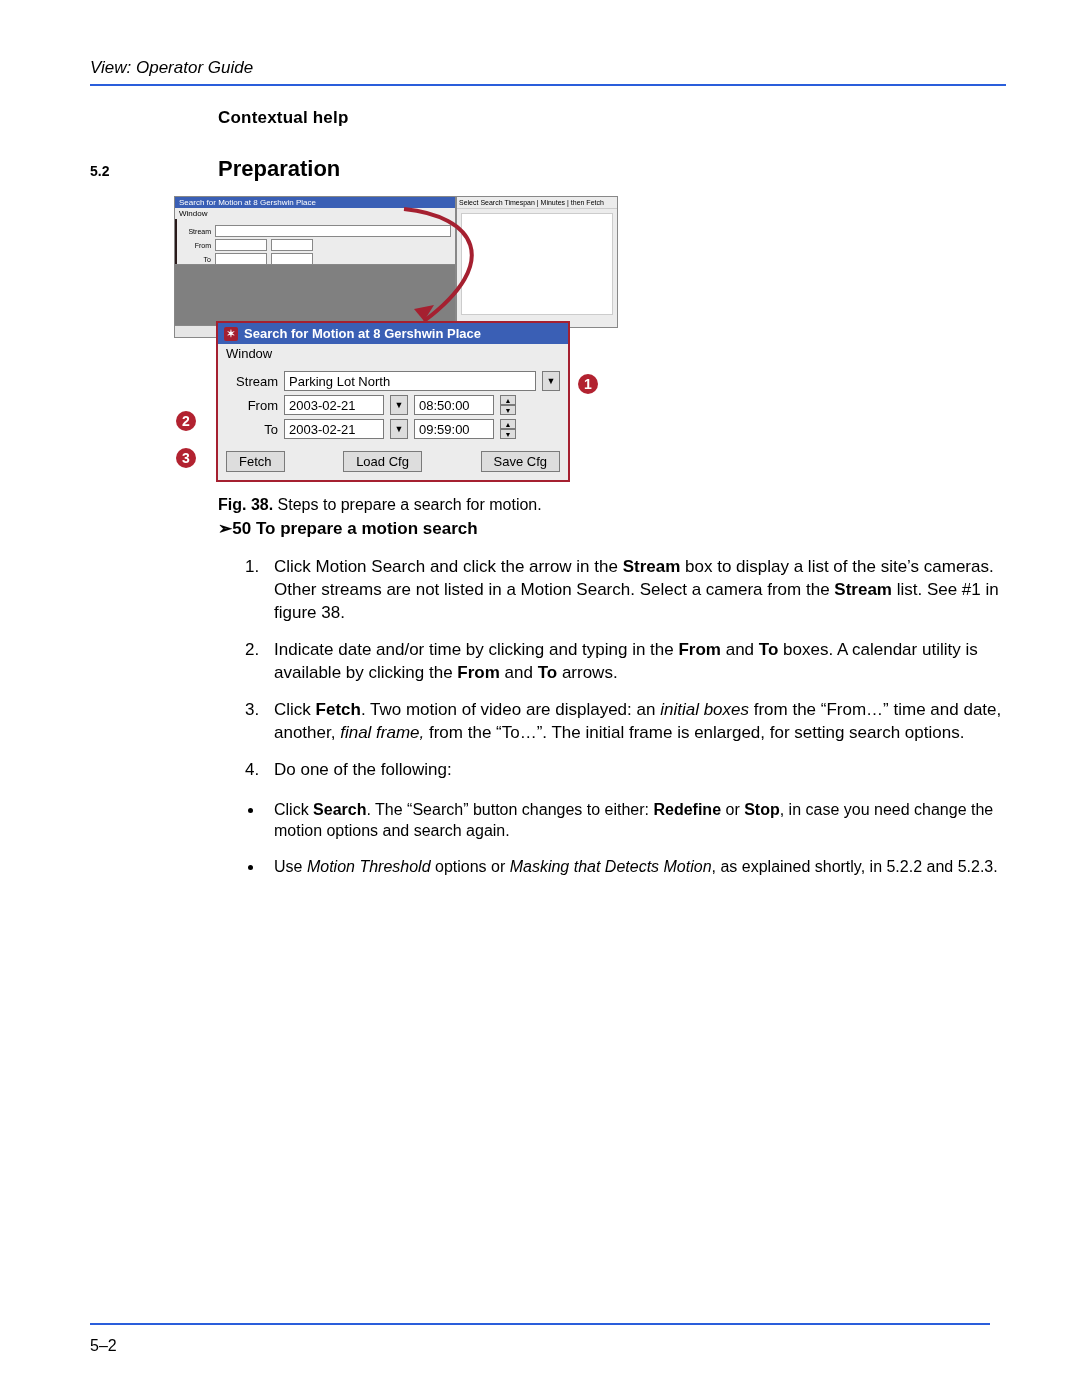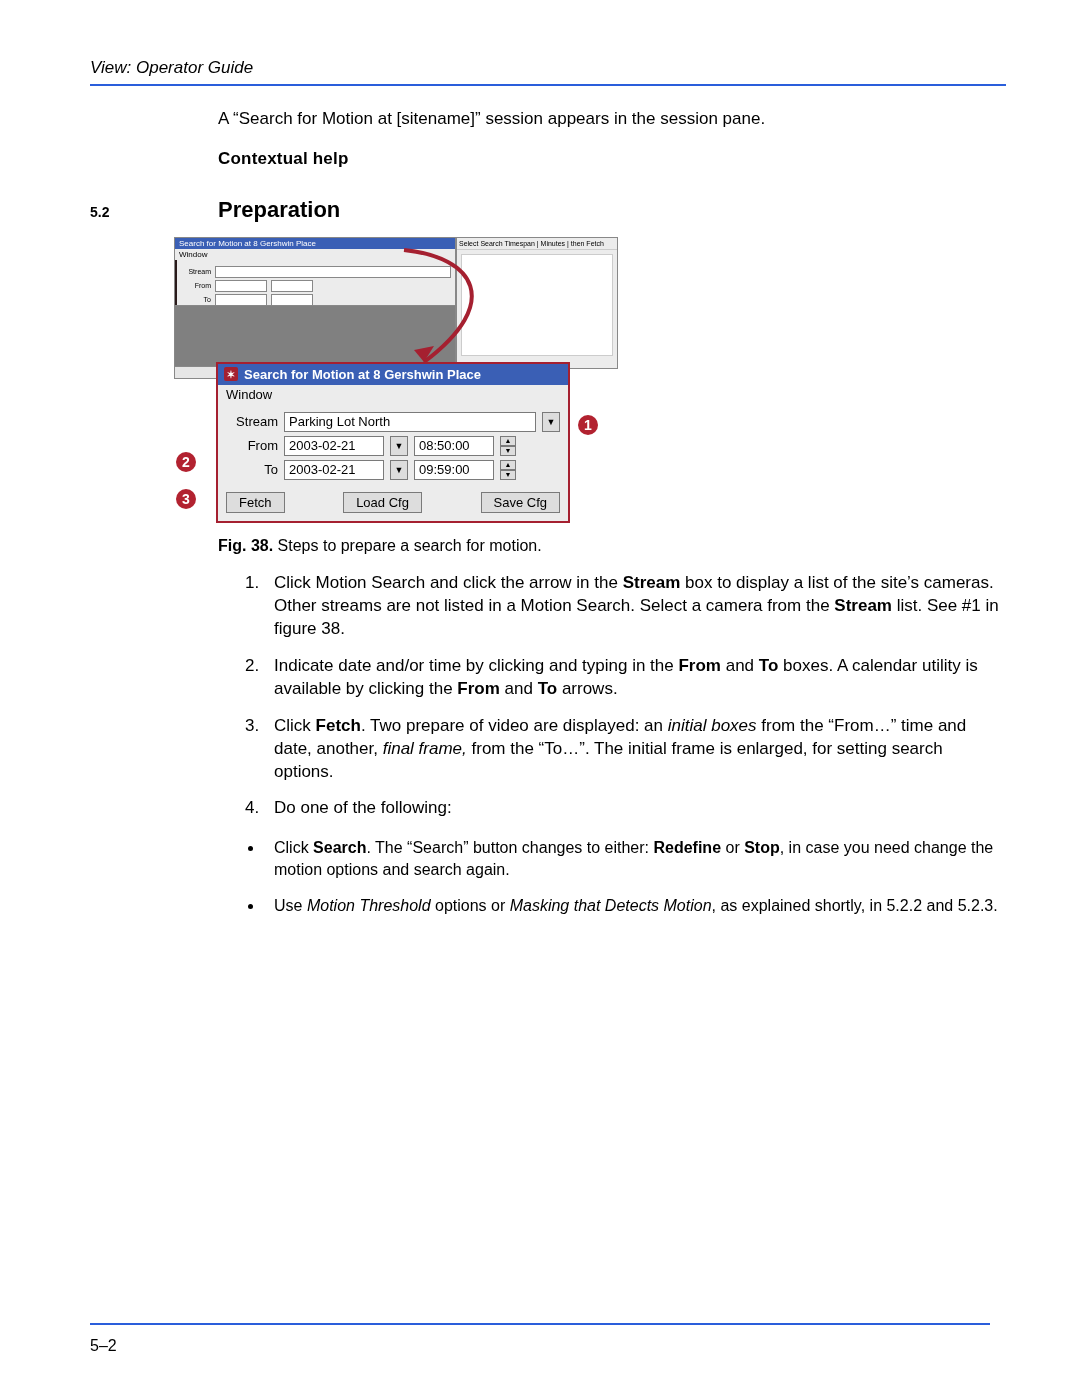--- a/index.html
+++ b/index.html
@@ -212,21 +212,20 @@
   i { font-style:italic;}
 </style>
 </head>
 <body>
 
 <div class="page">
 
   <div class="header-line">View: Operator Guide</div>
   <div class="blue-rule"></div>
 
-  <div class="body-text">A “Search for Motion at [sitename]” session appears in the session pane.</div>
 
   <div class="sub-heading">Contextual help</div>
 
   <div class="section-row">
     <div class="section-num">5.2</div>
     <div class="section-title">Preparation</div>
   </div>
 
   <div class="figure-wrap">
     <div class="fig-container">
@@ -311,30 +310,33 @@
       <div class="marker m1">1</div>
       <div class="marker m2">2</div>
       <div class="marker m3">3</div>
     </div>
   </div>
 
   <div class="fig-caption">
     <b>Fig. 38.</b><span> Steps to prepare a search for motion.</span>
   </div>
 
+  <div class="proc-heading">
+    <span class="chev">➢</span><span>50</span><span>  To prepare a motion search</span>
+  </div>
 
   <ol class="steps">
     <li>
       <span>Click Motion Search and click the arrow in the </span><b>Stream</b><span> box to display a list of the site’s cameras. Other streams are not listed in a Motion Search. Select a camera from the </span><b>Stream</b><span> list. See #1 in figure 38.</span>
     </li>
     <li>
       <span>Indicate date and/or time by clicking and typing in the </span><b>From</b><span> and </span><b>To</b><span> boxes. A calendar utility is available by clicking the </span><b>From</b><span> and </span><b>To</b><span> arrows.</span>
     </li>
     <li>
-      <span>Click </span><b>Fetch</b><span>. Two prepare of video are displayed: an </span><i>initial boxes</i><span> from the “From…” time and date, another, </span><i>final frame,</i><span> from the “To…”. The initial frame is enlarged, for setting search options.</span>
+      <span>Click </span><b>Fetch</b><span>. Two motion of video are displayed: an </span><i>initial boxes</i><span> from the “From…” time and date, another, </span><i>final frame,</i><span> from the “To…”. The initial frame is enlarged, for setting search options.</span>
     </li>
     <li>
       <span>Do one of the following:</span>
     </li>
   </ol>
 
   <ul class="bullets">
     <li>
       <span>Click </span><b>Search</b><span>. The “Search” button changes to either: </span><b>Redefine</b><span> or </span><b>Stop</b><span>, in case you need change the motion options and search again.</span>
     </li>

